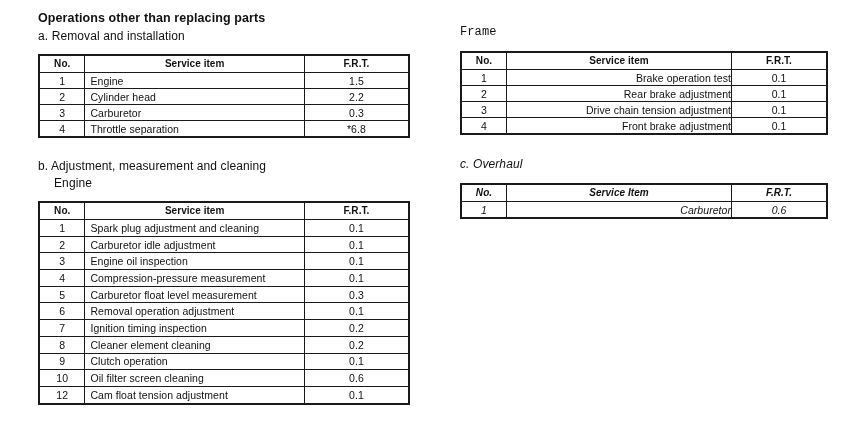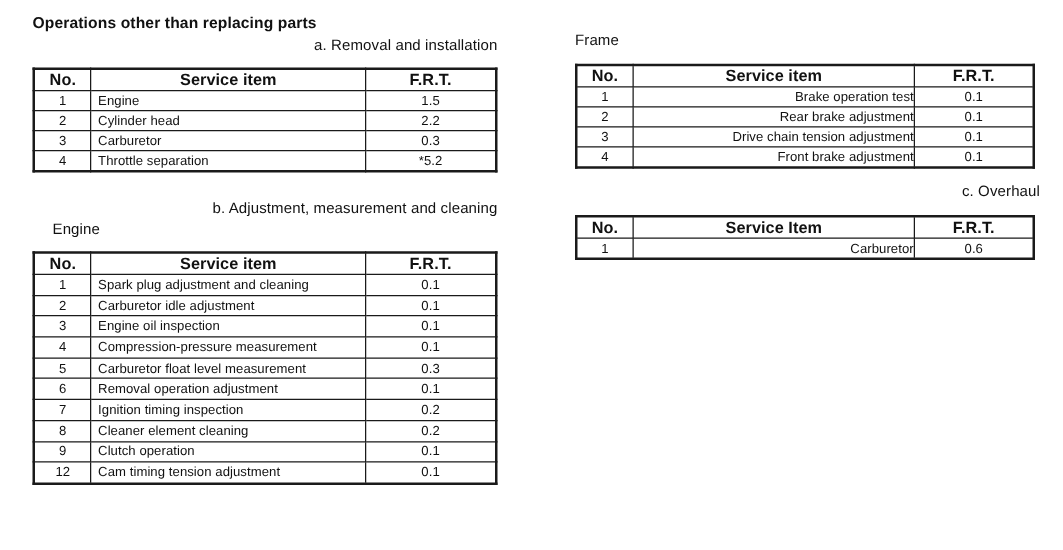--- a/index.html
+++ b/index.html
@@ -14,21 +14,21 @@
     position: relative;
     overflow: hidden;
     font-family: "Liberation Sans", sans-serif;
     color: #111111;
     -webkit-font-smoothing: antialiased;
   }
 
   
   .col-left {
     position: absolute;
-    left: 26px;
+    left: 38px;
     top: 11px;
     width: 372px;
   }
   .col-right {
     position: absolute;
     left: 460px;
     top: 25px;
     width: 372px;
   }
 
@@ -39,41 +39,41 @@
     letter-spacing: 0.1px;
     line-height: 15px;
     margin: 0 0 3px 0;
   }
   .section-heading {
     font-size: 12px;
     font-weight: normal;
     line-height: 15px;
     margin: 0;
     letter-spacing: 0.1px;
-    text-align: right;
   }
   .sub-heading {
     font-size: 12px;
     font-weight: normal;
     line-height: 15px;
     margin: 2px 0 0 16px;
     letter-spacing: 0.1px;
   }
   .group-heading {
     font-size: 12px;
     font-weight: normal;
     line-height: 15px;
     margin: 0;
     letter-spacing: 0.1px;
+    font-family: Liberation Mono, monospace;
   }
 
   
   .block-a   { margin-top: 10px; }
   .block-b   { margin-top: 21px; }
-  .block-c   { margin-top: 11px; }
+  .block-c   { margin-top: 22px; font-style: italic; }
   .block-frame-table { margin-top: 11px; }
   .block-overhaul-table { margin-top: 11px; }
 
   
   table.frt {
     border-collapse: collapse;
     table-layout: fixed;
     border: 2px solid #1a1a1a;
     background: #ffffff;
   }
@@ -82,21 +82,21 @@
     font-size: 10.5px;
     line-height: 12px;
     padding: 0;
     height: 15px;
     vertical-align: middle;
     font-weight: normal;
     letter-spacing: 0.05px;
   }
   table.frt thead th {
     font-weight: bold;
-    font-size: 13px;
+    font-size: 10px;
     height: 16px;
     text-align: center;
   }
   
   table.left-table { width: 372px; }
   table.left-table .c-no   { width: 44px;  text-align: center; }
   table.left-table .c-item { width: 216px; text-align: left; padding-left: 5px; }
   table.left-table .c-frt  { width: 102px; text-align: center; }
   table.left-table thead .c-item { text-align: center; padding-left: 0; }
 
@@ -140,21 +140,21 @@
           <td class="c-frt">2.2</td>
         </tr>
         <tr>
           <td class="c-no">3</td>
           <td class="c-item">Carburetor</td>
           <td class="c-frt">0.3</td>
         </tr>
         <tr>
           <td class="c-no">4</td>
           <td class="c-item">Throttle separation</td>
-          <td class="c-frt">*5.2</td>
+          <td class="c-frt">*6.8</td>
         </tr>
       </tbody>
     </table>
   </div>
 
   <div class="block-b">
     <h2 class="section-heading">b. Adjustment, measurement and cleaning</h2>
     <div class="sub-heading">Engine</div>
 
     <div class="block-a">
@@ -206,22 +206,27 @@
             <td class="c-no">8</td>
             <td class="c-item">Cleaner element cleaning</td>
             <td class="c-frt">0.2</td>
           </tr>
           <tr>
             <td class="c-no">9</td>
             <td class="c-item">Clutch operation</td>
             <td class="c-frt">0.1</td>
           </tr>
           <tr>
+            <td class="c-no">10</td>
+            <td class="c-item">Oil filter screen cleaning</td>
+            <td class="c-frt">0.6</td>
+          </tr>
+          <tr>
             <td class="c-no">12</td>
-            <td class="c-item">Cam timing tension adjustment</td>
+            <td class="c-item">Cam float tension adjustment</td>
             <td class="c-frt">0.1</td>
           </tr>
         </tbody>
       </table>
     </div>
   </div>
 
 </div>
 
 <div class="col-right">

